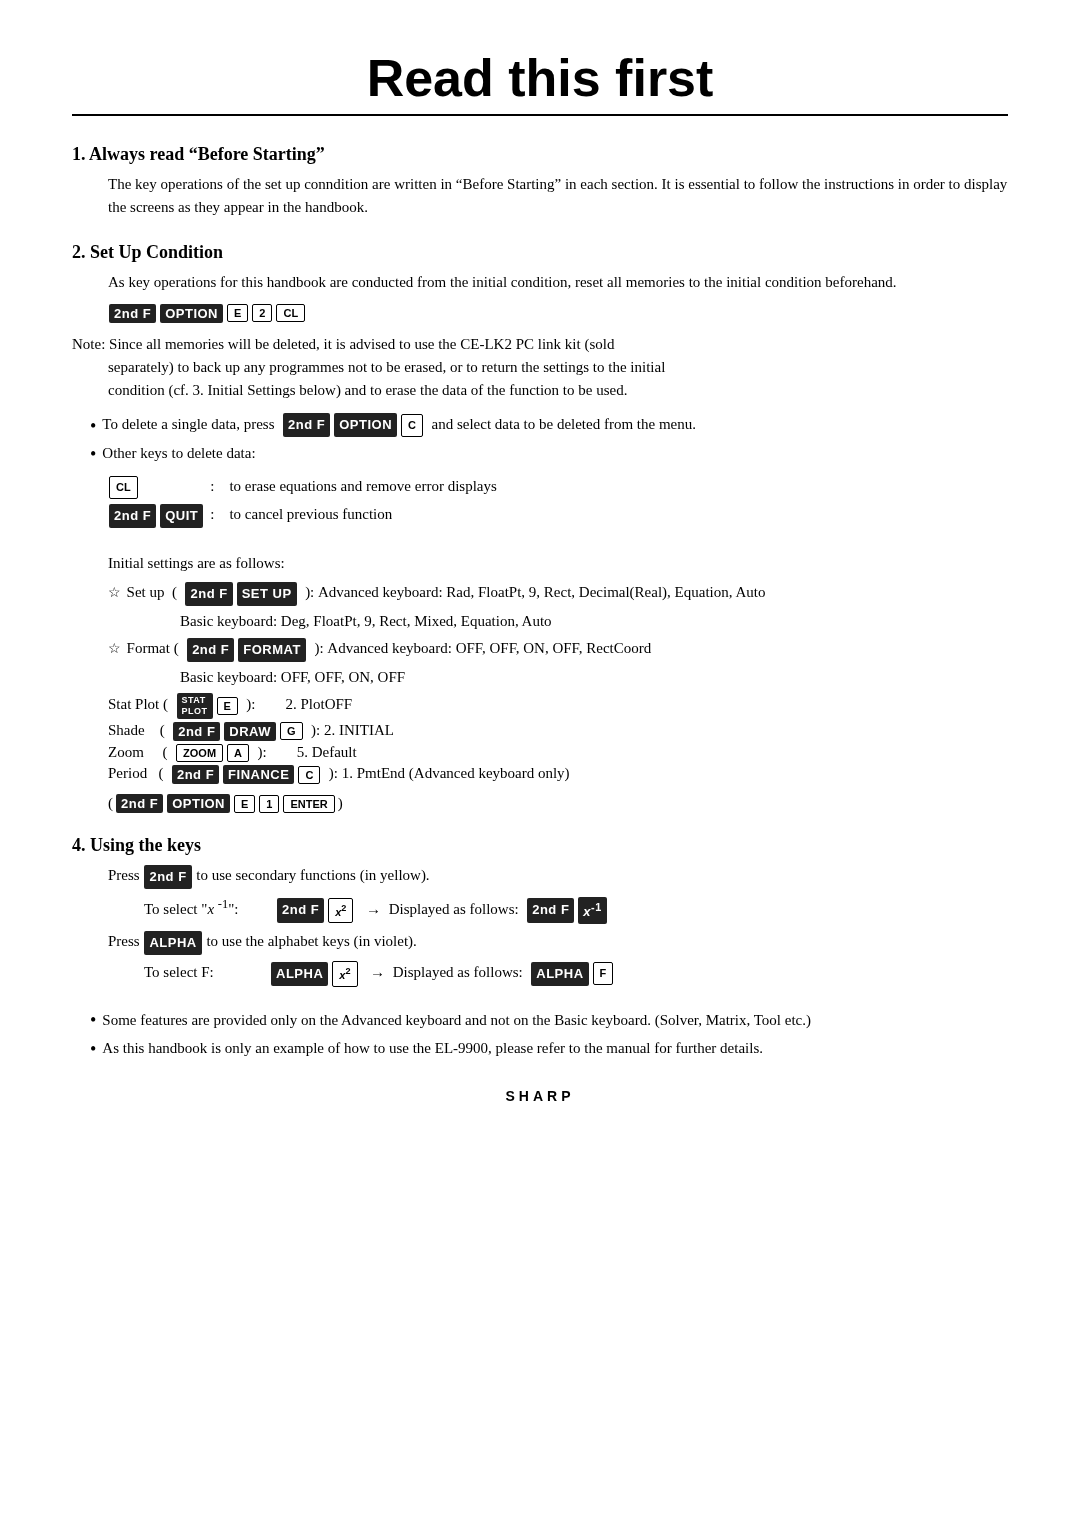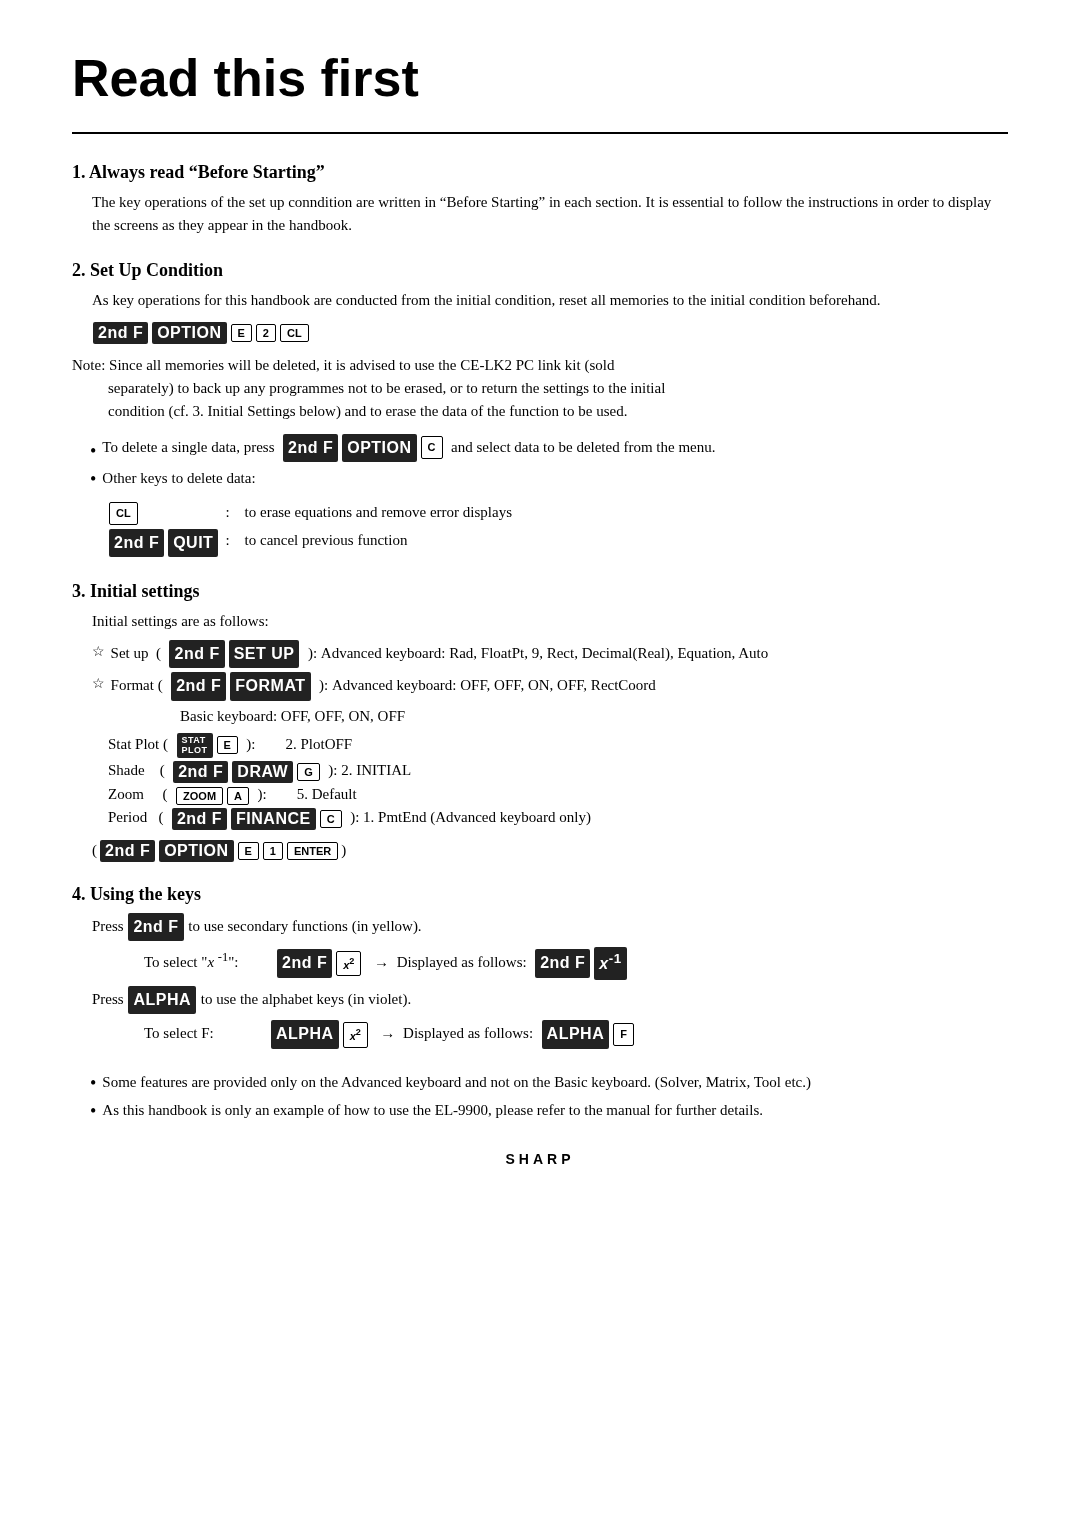--- a/index.html
+++ b/index.html
@@ -10,40 +10,41 @@
       color: #000;
       width: 1080px;
       min-height: 1528px;
       padding: 48px 72px 48px 72px;
     }
     h1.page-title {
       font-size: 52px;
       font-weight: 900;
       font-family: Arial, Helvetica, sans-serif;
       border-bottom: 2.5px solid #000;
-      padding-bottom: 24px;
+      padding-bottom: 6px;
       margin-bottom: 28px;
+      text-align: center;
     }
     h2.section-heading {
       font-size: 18px;
       font-weight: bold;
       margin-bottom: 8px;
     }
     .section {
       margin-bottom: 22px;
     }
     p {
       margin-bottom: 6px;
       line-height: 1.55;
     }
     .key-btn {
       display: inline-block;
       background: #222;
       color: #fff;
-      font-size: 16px;
+      font-size: 13px;
       font-family: Arial, Helvetica, sans-serif;
       font-weight: bold;
       padding: 2px 5px;
       border-radius: 2px;
       margin: 0 1px;
       vertical-align: middle;
       letter-spacing: 0.5px;
     }
     .key-btn-outline {
       display: inline-block;
@@ -75,21 +76,21 @@
       gap: 6px;
       line-height: 1.55;
     }
     .bullet-list li::before {
       content: "•";
       font-size: 18px;
       line-height: 1.2;
       flex-shrink: 0;
     }
     .indent {
-      margin-left: 20px;
+      margin-left: 36px;
     }
     .indent2 {
       margin-left: 72px;
     }
     .note-text {
       margin-left: 0;
       line-height: 1.55;
     }
     table.key-table {
       margin: 6px 0 6px 36px;
@@ -191,34 +192,34 @@
           <span class="key-btn">QUIT</span>
         </span>
       </td>
       <td>:&nbsp;&nbsp;&nbsp;&nbsp;to cancel previous function</td>
     </tr>
   </tbody>
     </table>
 </div>
 
 <div class="section">
-  <h2 class="section-heading">3. Initial settings</h2>
   <p class="indent">Initial settings are as follows:</p>
 
   <div class="star-line indent">
     <span class="star">☆</span>
     <span>
       Set up&nbsp;&nbsp;(&nbsp;
       <span class="key-inline-group">
         <span class="key-btn">2nd F</span>
         <span class="key-btn">SET UP</span>
       </span>
       &nbsp;):&nbsp;Advanced keyboard: Rad, FloatPt, 9, Rect, Decimal(Real), Equation, Auto
     </span>
   </div>
+  <p class="indent2" style="margin-left:108px; margin-bottom:4px;">Basic keyboard: Deg, FloatPt, 9, Rect, Mixed, Equation, Auto</p>
 
   <div class="star-line indent">
     <span class="star">☆</span>
     <span>
       Format (&nbsp;
       <span class="key-inline-group">
         <span class="key-btn">2nd F</span>
         <span class="key-btn">FORMAT</span>
       </span>
       &nbsp;):&nbsp;Advanced keyboard: OFF, OFF, ON, OFF, RectCoord

